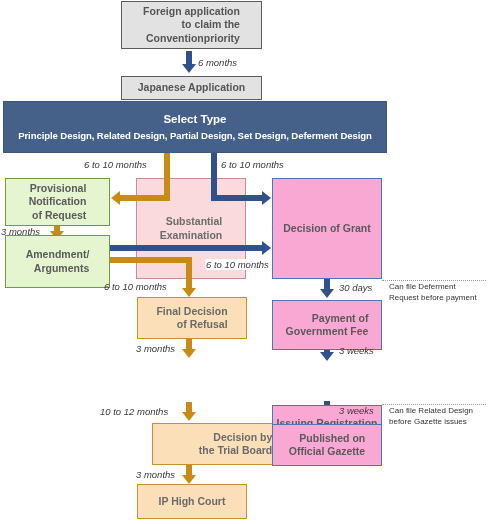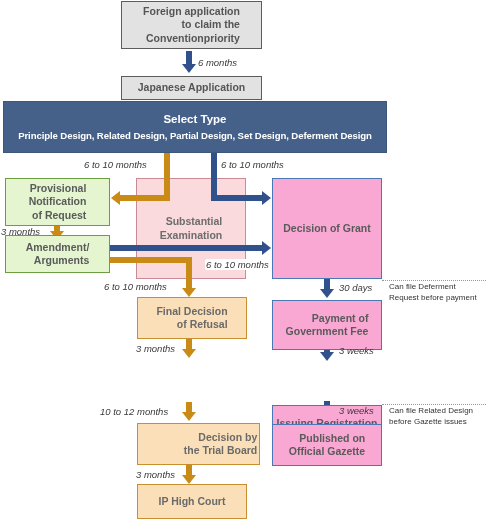--- a/index.html
+++ b/index.html
@@ -97,21 +97,21 @@
 
   <div class="box navy" style="left:3px; top:101px; width:384px; height:52px;">
     <div class="title">Select Type</div>
     <div class="sub">Principle Design, Related Design, Partial Design, Set Design, Deferment Design</div>
   </div>
 
   <div class="box green" style="left:5px; top:178px; width:105px; height:48px;">Provisional
 Notification
 of Request</div>
 
-  <div class="box green" style="left:5px; top:235px; width:105px; height:38px;">Amendment/
+  <div class="box green" style="left:5px; top:235px; width:105px; height:53px;">Amendment/
 Arguments</div>
 
   <div class="box blue" style="left:272px; top:178px; width:110px; height:101px;">Decision of Grant</div>
 
   <div class="seg orangec" style="left:164px; top:153px; width:6px; height:48px;"></div>
   <div class="seg orangec" style="left:120px; top:195px; width:50px; height:6px;"></div>
   <div class="head left orangec" style="left:111px; top:191px;"></div>
   <div class="lbl" style="left:84px; top:159px;">6 to 10 months</div>
 
   <div class="seg navyc" style="left:211px; top:153px; width:6px; height:48px;"></div>
@@ -138,21 +138,21 @@
   <div class="seg orangec" style="left:186px; top:339px; width:6px; height:12px;"></div>
   <div class="head down orangec" style="left:182px; top:349px;"></div>
 
   <div class="lbl" style="left:136px; top:343px;">3 months</div>
 
 
   <div class="seg orangec" style="left:186px; top:402px; width:6px; height:12px;"></div>
   <div class="head down orangec" style="left:182px; top:412px;"></div>
   <div class="lbl" style="left:100px; top:406px;">10 to 12 months</div>
 
-  <div class="box orange" style="left:137px; top:423px; width:123px; height:42px;padding-left:44px;">Decision by
+  <div class="box orange" style="left:152px; top:423px; width:123px; height:42px;padding-left:44px;">Decision by
 the Trial Board</div>
 
   <div class="seg orangec" style="left:186px; top:465px; width:6px; height:12px;"></div>
   <div class="head down orangec" style="left:182px; top:475px;"></div>
   <div class="lbl" style="left:136px; top:469px;">3 months</div>
 
   <div class="box orange" style="left:137px; top:484px; width:110px; height:35px;">IP High Court</div>
 
   <div class="seg navyc" style="left:324px; top:279px; width:6px; height:12px;"></div>
   <div class="head down navyc" style="left:320px; top:289px;"></div>

